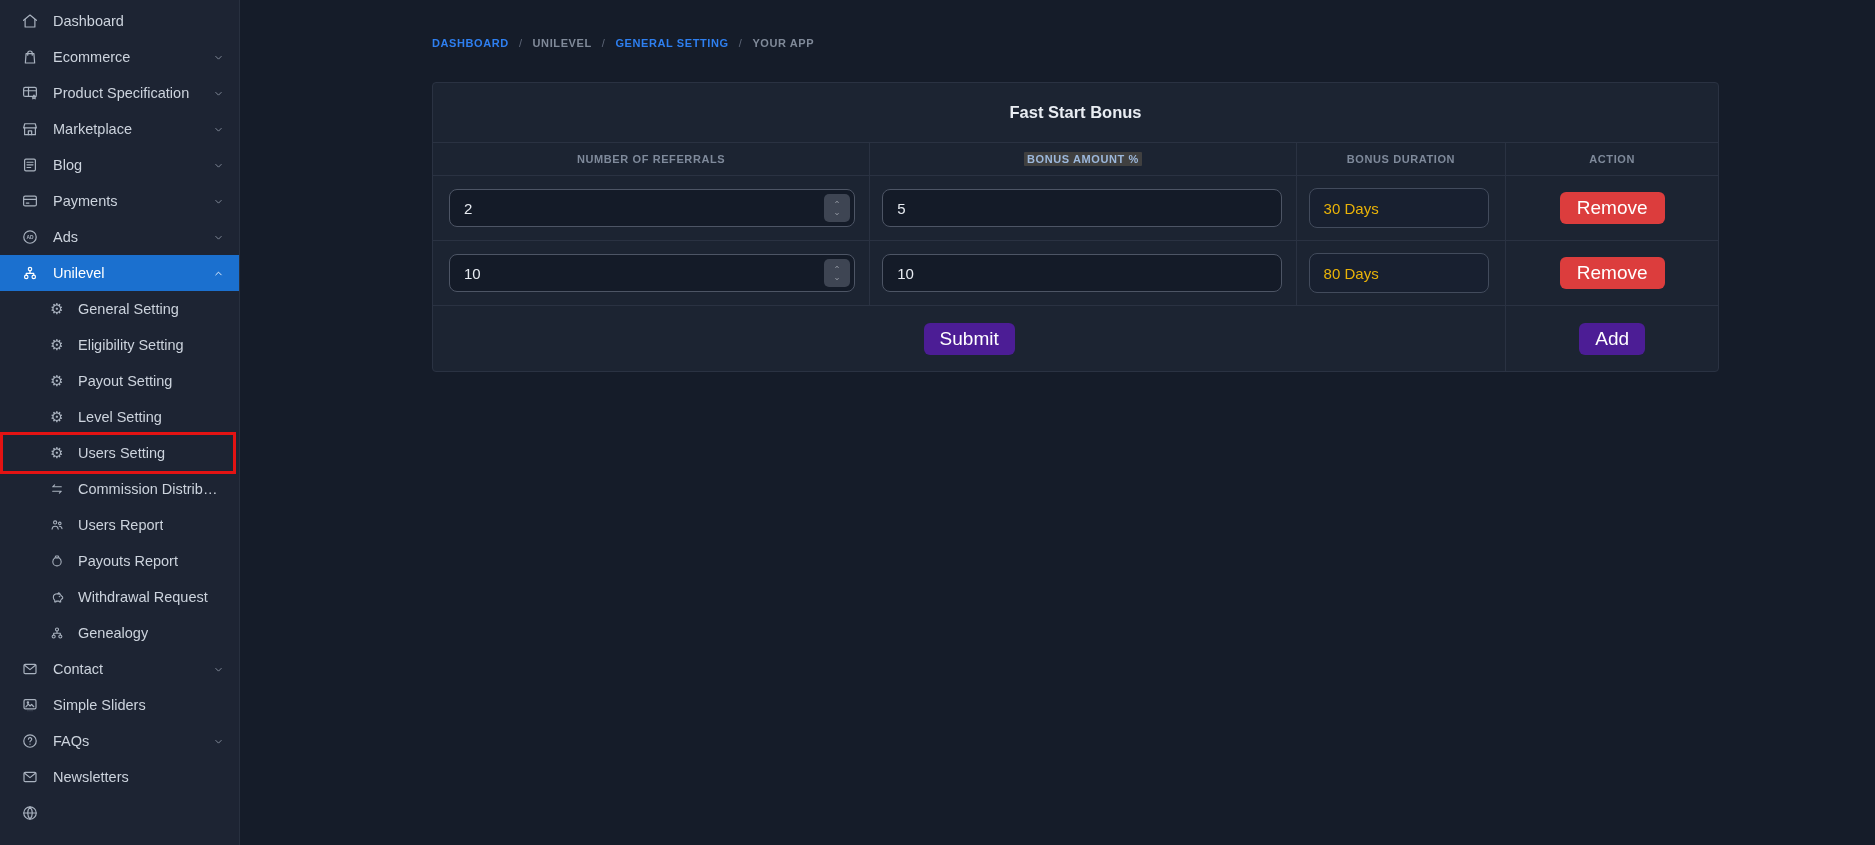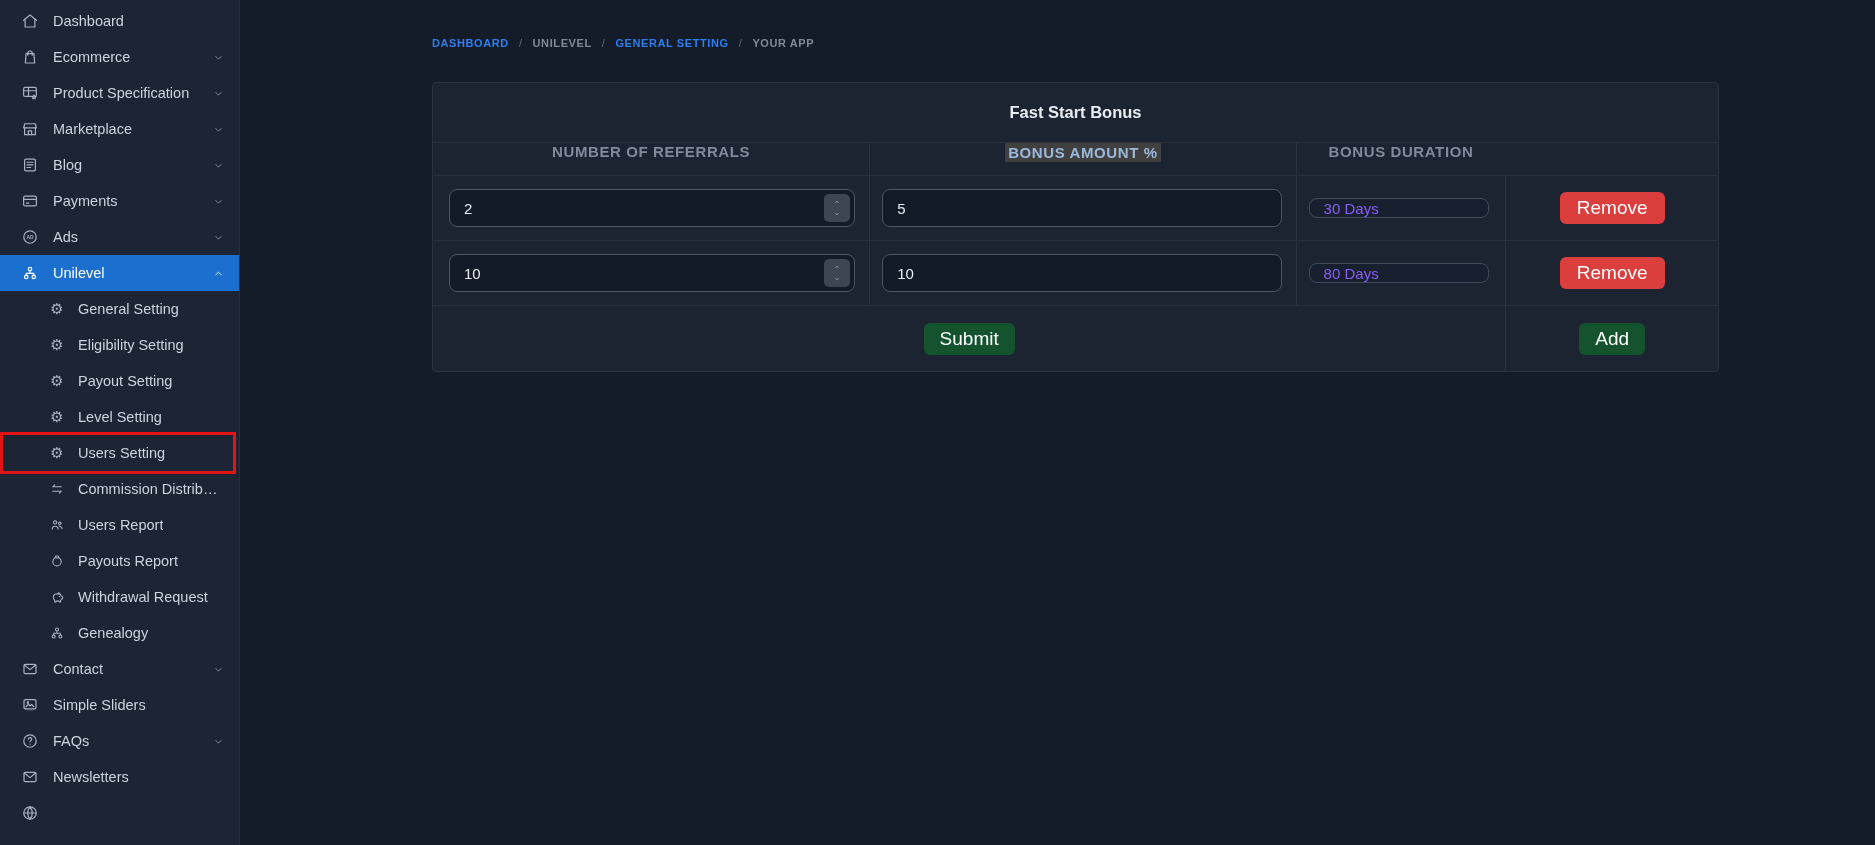--- a/index.html
+++ b/index.html
@@ -61,22 +61,22 @@
     height:60px; display:flex; align-items:center; justify-content:center;
     border-bottom:1px solid #2a3242;
   }
   .card-title { margin:17px; color:#e9edf3; font-size:16.5px; font-weight:bold; }
 
   .thead {
     display:grid; grid-template-columns:33.95% 33.18% 16.32% 16.55%;
     height:33px; border-bottom:1px solid #2a3242;
   }
   .th {
-    display:flex; align-items:flex-start; justify-content:center;
-    font-size:15px; font-weight:bold; letter-spacing:.6px; color:#7f8a9b;
+    display:flex; align-items:center; justify-content:center;
+    font-size:11px; font-weight:bold; letter-spacing:.6px; color:#7f8a9b;
   }
   .th + .th { border-left:1px solid #2a3242; }
   .th-text.hl { background:#404040; color:#9cb8dc; padding:1px 3px; border-radius:1px; }
 
   .trow {
     display:grid; grid-template-columns:33.95% 33.18% 16.32% 16.55%;
     height:65px; border-bottom:1px solid #2a3242;
   }
   .td { height:100%; display:flex; align-items:center; }
   .td + .td { border-left:1px solid #2a3242; }
@@ -98,32 +98,32 @@
     background:#3e4553; border-radius:5px;
     display:flex; flex-direction:column; align-items:center; justify-content:center;
   }
   .spin-btn {
     width:100%; height:12px; display:flex; align-items:center; justify-content:center;
     color:#d8dce3; cursor:pointer;
   }
   .spin-btn svg { width:10px; height:8px; display:block; }
 
   .select-box {
-    width:180px; height:20px; background:#182030;
+    width:180px; height:40px; background:#182030;
     border:1px solid #424b5c; border-radius:8px;
     display:flex; align-items:center; padding:0 14px;
-    color:#8b5cf6; font-size:15px; cursor:pointer;
+    color:#eab308; font-size:15px; cursor:pointer;
   }
 
   .btn {
     border:none; border-radius:6px; height:32px;
     color:#ffffff; font-size:19px; font-family:inherit; cursor:pointer;
   }
   .btn-danger { background:#dc3d3d; padding:0 17px; }
-  .btn-gray   { background:#14532d; padding:0 16px; }
+  .btn-gray   { background:#4c1d95; padding:0 16px; }
 
   .tfoot { display:grid; grid-template-columns:83.45% 16.55%; height:65px; }
   .tfoot-main   { display:flex; align-items:center; justify-content:center; }
   .tfoot-action { display:flex; align-items:center; justify-content:center; border-left:1px solid #2a3242; }
 </style>
 </head>
 <body>
 
 <div class="app">
 
@@ -404,20 +404,23 @@
 
       <div class="thead">
         <div class="th">
           <span class="th-text">NUMBER OF REFERRALS</span>
         </div>
         <div class="th">
           <span class="th-text hl">BONUS AMOUNT %</span>
         </div>
         <div class="th">
           <span class="th-text">BONUS DURATION</span>
+        </div>
+        <div class="th">
+          <span class="th-text">ACTION</span>
         </div>
       </div>
 
       <div id="table-body">
           <div class="trow">
             <div class="td td-referrals">
               <div class="num-wrap"><input class="text-input" type="text" value="2" style=""><div class="spinner">
                   <div class="spin-btn">
                     <svg viewBox="0 0 24 24" fill="none" stroke="currentColor" stroke-width="1.6" stroke-linecap="round" stroke-linejoin="round">
                       <path d="m8 14 4-4.5 4 4.5"></path>

